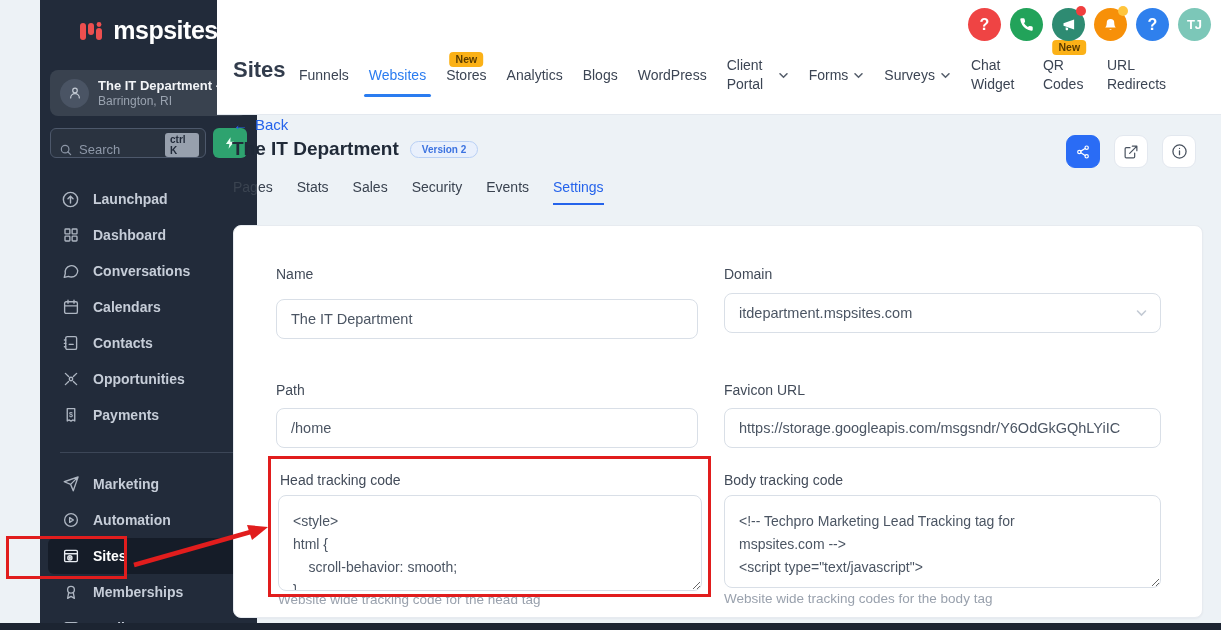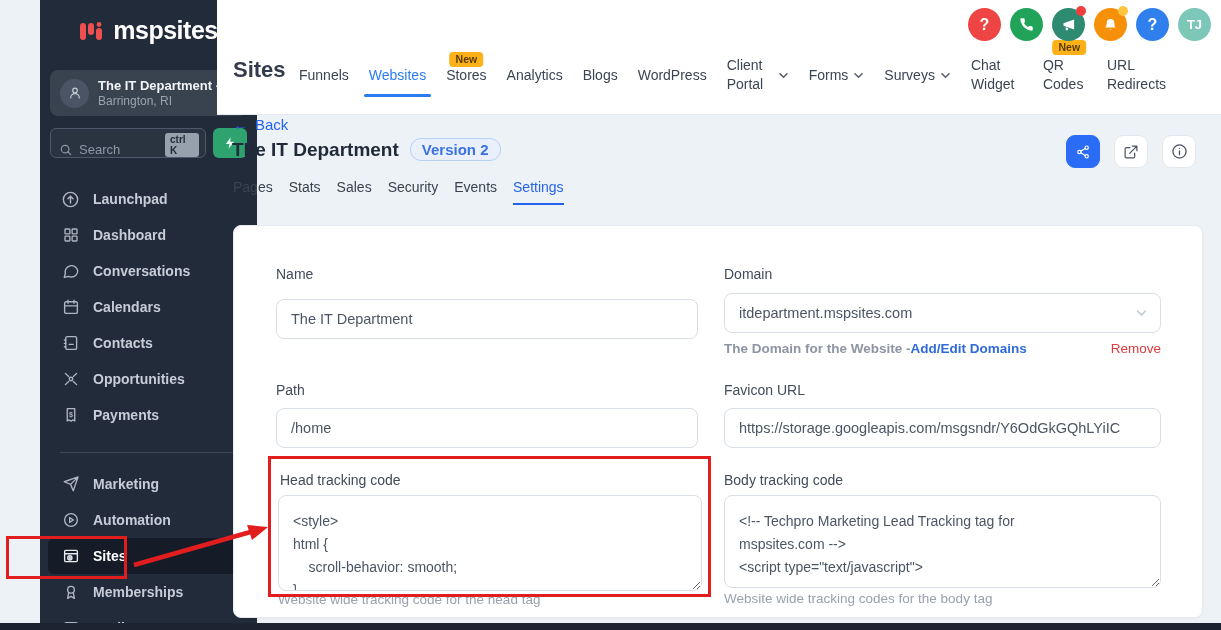--- a/index.html
+++ b/index.html
@@ -39,22 +39,22 @@
   .new-badge.qr { top:-16px; left:60%; }
   .chev { flex:none; }
   .top-icons { position:absolute; top:8px; right:10px; display:flex; gap:9px; }
   .circle-btn { position:relative; width:33px; height:33px; border-radius:50%; display:flex; align-items:center; justify-content:center; color:#fff; font-weight:700; font-size:16px; cursor:pointer; }
   .dot { position:absolute; top:-2px; right:-1px; width:10px; height:10px; border-radius:50%; }
 
   
   .back-link { position:absolute; left:233px; top:116px; display:flex; align-items:center; gap:7px; color:#2563eb; font-size:15px; font-weight:500; cursor:pointer; }
   .title-row { position:absolute; left:232px; top:138px; display:flex; align-items:center; gap:11px; }
   .page-title { font-size:19px; font-weight:700; color:#202a38; }
-  .version-badge { background:#e9f0fc; border:1px solid #b9d0f5; color:#3b72e0; font-size:15px; font-weight:600; border-radius:11px; padding:2px 11px; }
-  .page-tabs { position:absolute; left:233px; top:179px; display:flex; gap:16px; font-size:14px; color:#3a4350; }
+  .version-badge { background:#e9f0fc; border:1px solid #b9d0f5; color:#3b72e0; font-size:10px; font-weight:600; border-radius:11px; padding:2px 11px; }
+  .page-tabs { position:absolute; left:233px; top:179px; display:flex; gap:24px; font-size:14px; color:#3a4350; }
   .ptab { padding-bottom:8px; cursor:pointer; }
   .ptab.active { color:#2563eb; border-bottom:2.5px solid #2563eb; }
   .action-btns { position:absolute; top:135px; right:25px; display:flex; gap:14px; }
   .sq-btn { width:34px; height:33px; border-radius:9px; background:#fff; border:1px solid #e3e8ef; display:flex; align-items:center; justify-content:center; cursor:pointer; }
   .sq-btn.primary { background:#2a6cf5; border-color:#2a6cf5; }
 
   
   #card { position:absolute; left:233px; top:225px; width:970px; height:393px; background:#fff; border:1px solid #e7ebf0; border-radius:8px; box-shadow:0 1px 2px rgba(16,24,40,.04); }
   .f-label { position:absolute; font-size:14px; color:#424b59; }
   .f-input { position:absolute; height:40px; border:1px solid #d9dfe7; border-radius:8px; padding:0 14px; font-size:14.5px; color:#4b5563; background:#fff; outline:none; font-family:"Liberation Sans",sans-serif; }
@@ -400,24 +400,20 @@
 
     <span class="f-label" style="left:490px; top:40px">Domain</span>
     <div class="f-select" style="left:490px; top:67px; width:437px">
       <span>itdepartment.mspsites.com</span>
       <span>
           <svg width="13" height="8" viewBox="0 0 12 8" fill="none" stroke="#c3cad4" stroke-width="1.6" stroke-linecap="round">
             <path d="M2 2l4 4 4-4"></path>
           </svg>
         </span>
     </div>
-    <div class="dom-help">
-      <span><span class="grey">The Domain for the Website -</span><a class="blue">Add/Edit Domains</a></span>
-      <span class="remove-link">Remove</span>
-    </div>
 
     <span class="f-label" style="left:42px; top:156px">Path</span>
     <input class="f-input" style="left: 42px; top: 182px; width: 422px;" value="/home">
 
     <span class="f-label" style="left:490px; top:156px">Favicon URL</span>
     <input class="f-input" style="left: 490px; top: 182px; width: 437px;" value="https://storage.googleapis.com/msgsndr/Y6OdGkGQhLYiIC">
 
     <span class="f-label" style="left:46px; top:246px">Head tracking code</span>
     <textarea class="f-area" style="left: 44px; top: 269px; width: 424px; height: 96px;">&lt;style&gt;
 html {

